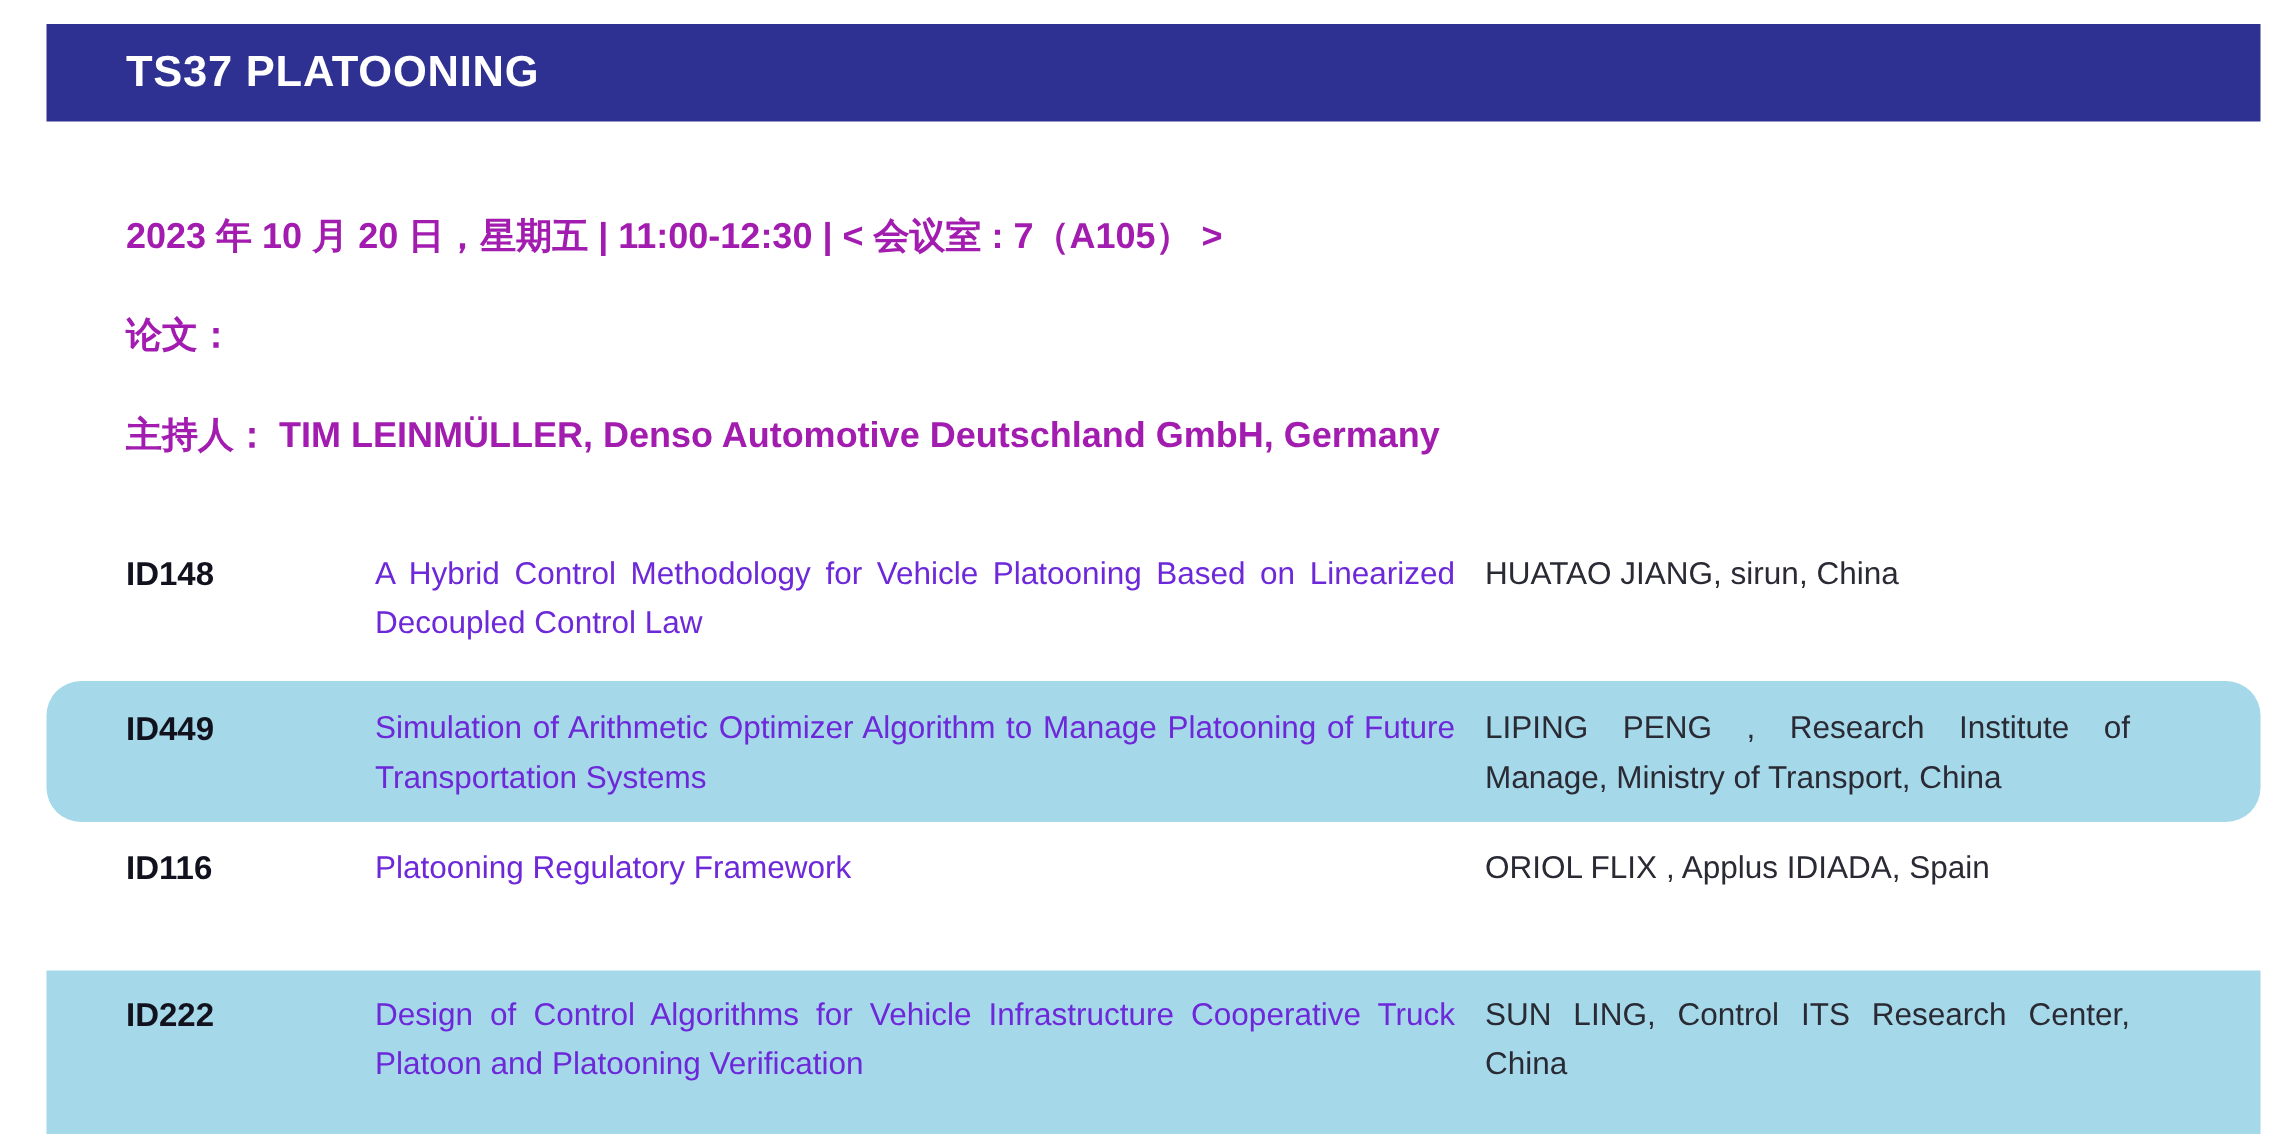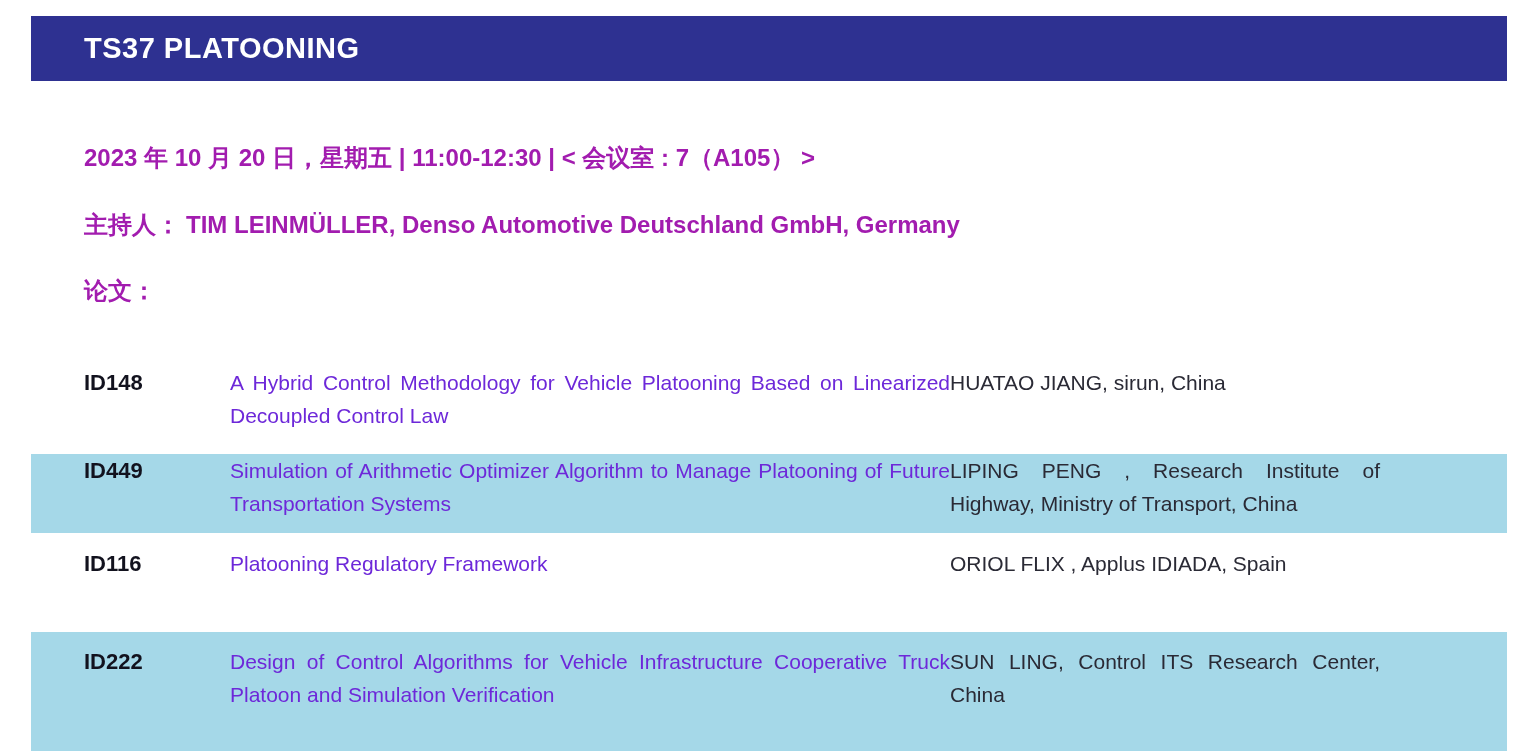--- a/index.html
+++ b/index.html
@@ -42,24 +42,25 @@
   .line-papers { margin-top: 32px; }
   .chair-name { margin-left: 6px; }
 
   .papers-list { margin-top: 0; }
   .paper-row {
     display: flex;
     align-items: flex-start;
     margin-left: 31px;
     margin-right: 10px;
     padding-left: 53px;
+    gap: 20px;
   }
   .paper-row.highlight { background: var(--highlight-bg); }
   .papers-list .paper-row:nth-child(1) { margin-top: 58px; }
-  .papers-list .paper-row:nth-child(2) { margin-top: 22px; padding-bottom: 13px; }
+  .papers-list .paper-row:nth-child(2) { margin-top: 22px; padding-top: 15px; padding-bottom: 13px; border-radius: 23px; }
   .papers-list .paper-row:nth-child(3) { margin-top: 14px; }
   .papers-list .paper-row:nth-child(4) { margin-top: 52px; padding-top: 13px; padding-bottom: 40px; }
 
   .col-id {
     flex: none;
     width: 146px;
     font-size: 22px;
     font-weight: 700;
     line-height: 33px;
     color: #12121E;
@@ -85,47 +86,47 @@
 <body>
 
 <div class="page">
 
   <div class="header-bar">
     <span class="header-title">TS37 PLATOONING</span>
   </div>
 
   <div class="meta-line line-date">2023 年 10 月 20 日，星期五 | 11:00-12:30 | &lt; 会议室 : 7（A105） &gt;</div>
 
+  <div class="meta-line line-papers">论文：</div>
+
   <div class="meta-line line-chair">
     <span>主持人：</span><span class="chair-name">TIM LEINMÜLLER, Denso Automotive Deutschland GmbH, Germany</span>
   </div>
-
-  <div class="meta-line line-papers">论文：</div>
 
   <div class="papers-list">
 
     <div class="paper-row">
       <div class="col-id">ID148</div>
       <div class="col-title">A Hybrid Control Methodology for Vehicle Platooning Based on Linearized Decoupled Control Law</div>
       <div class="col-authors">HUATAO JIANG, sirun, China</div>
     </div>
 
     <div class="paper-row highlight">
       <div class="col-id">ID449</div>
       <div class="col-title">Simulation of Arithmetic Optimizer Algorithm to Manage Platooning of Future Transportation Systems</div>
-      <div class="col-authors">LIPING PENG , Research Institute of Highway, Ministry of Transport, China</div>
+      <div class="col-authors">LIPING PENG , Research Institute of Manage, Ministry of Transport, China</div>
     </div>
 
     <div class="paper-row">
       <div class="col-id">ID116</div>
       <div class="col-title">Platooning Regulatory Framework</div>
       <div class="col-authors">ORIOL FLIX , Applus IDIADA, Spain</div>
     </div>
 
     <div class="paper-row highlight">
       <div class="col-id">ID222</div>
-      <div class="col-title">Design of Control Algorithms for Vehicle Infrastructure Cooperative Truck Platoon and Simulation Verification</div>
+      <div class="col-title">Design of Control Algorithms for Vehicle Infrastructure Cooperative Truck Platoon and Platooning Verification</div>
       <div class="col-authors">SUN LING, Control ITS Research Center, China</div>
     </div>
 
   </div>
 
 </div>
 
 </body></html>

